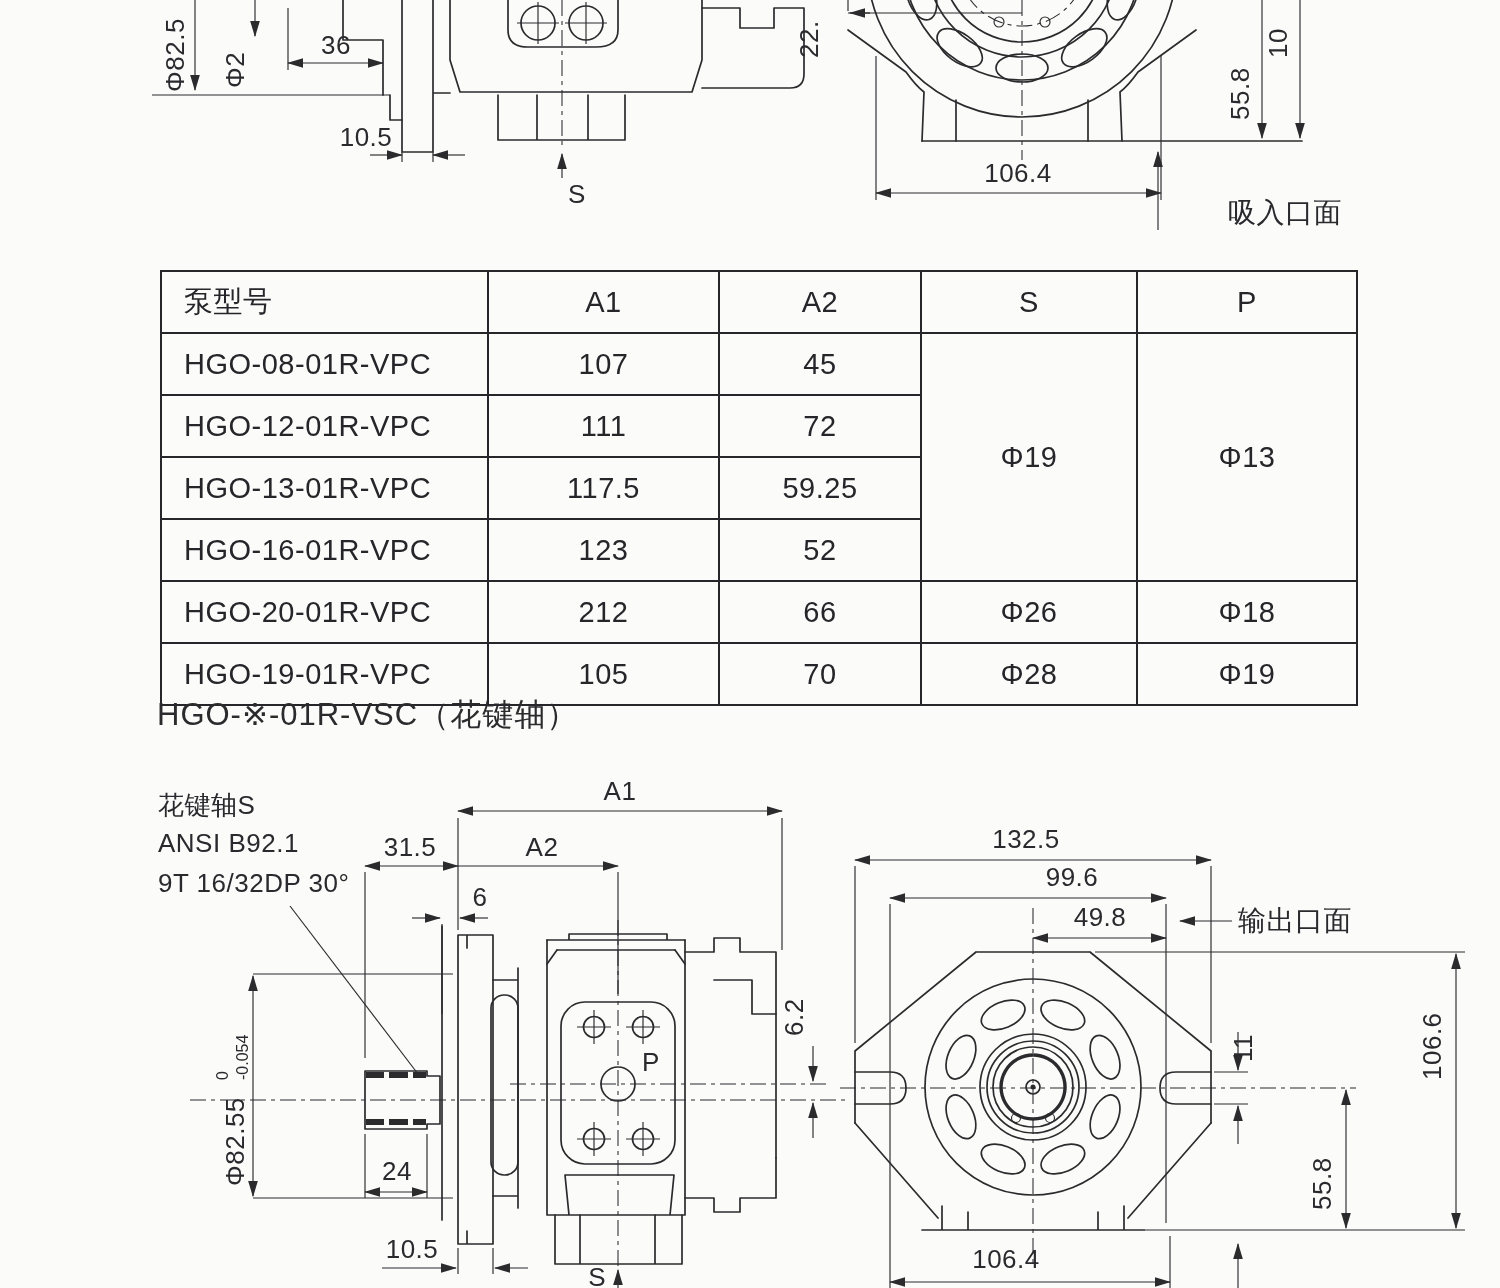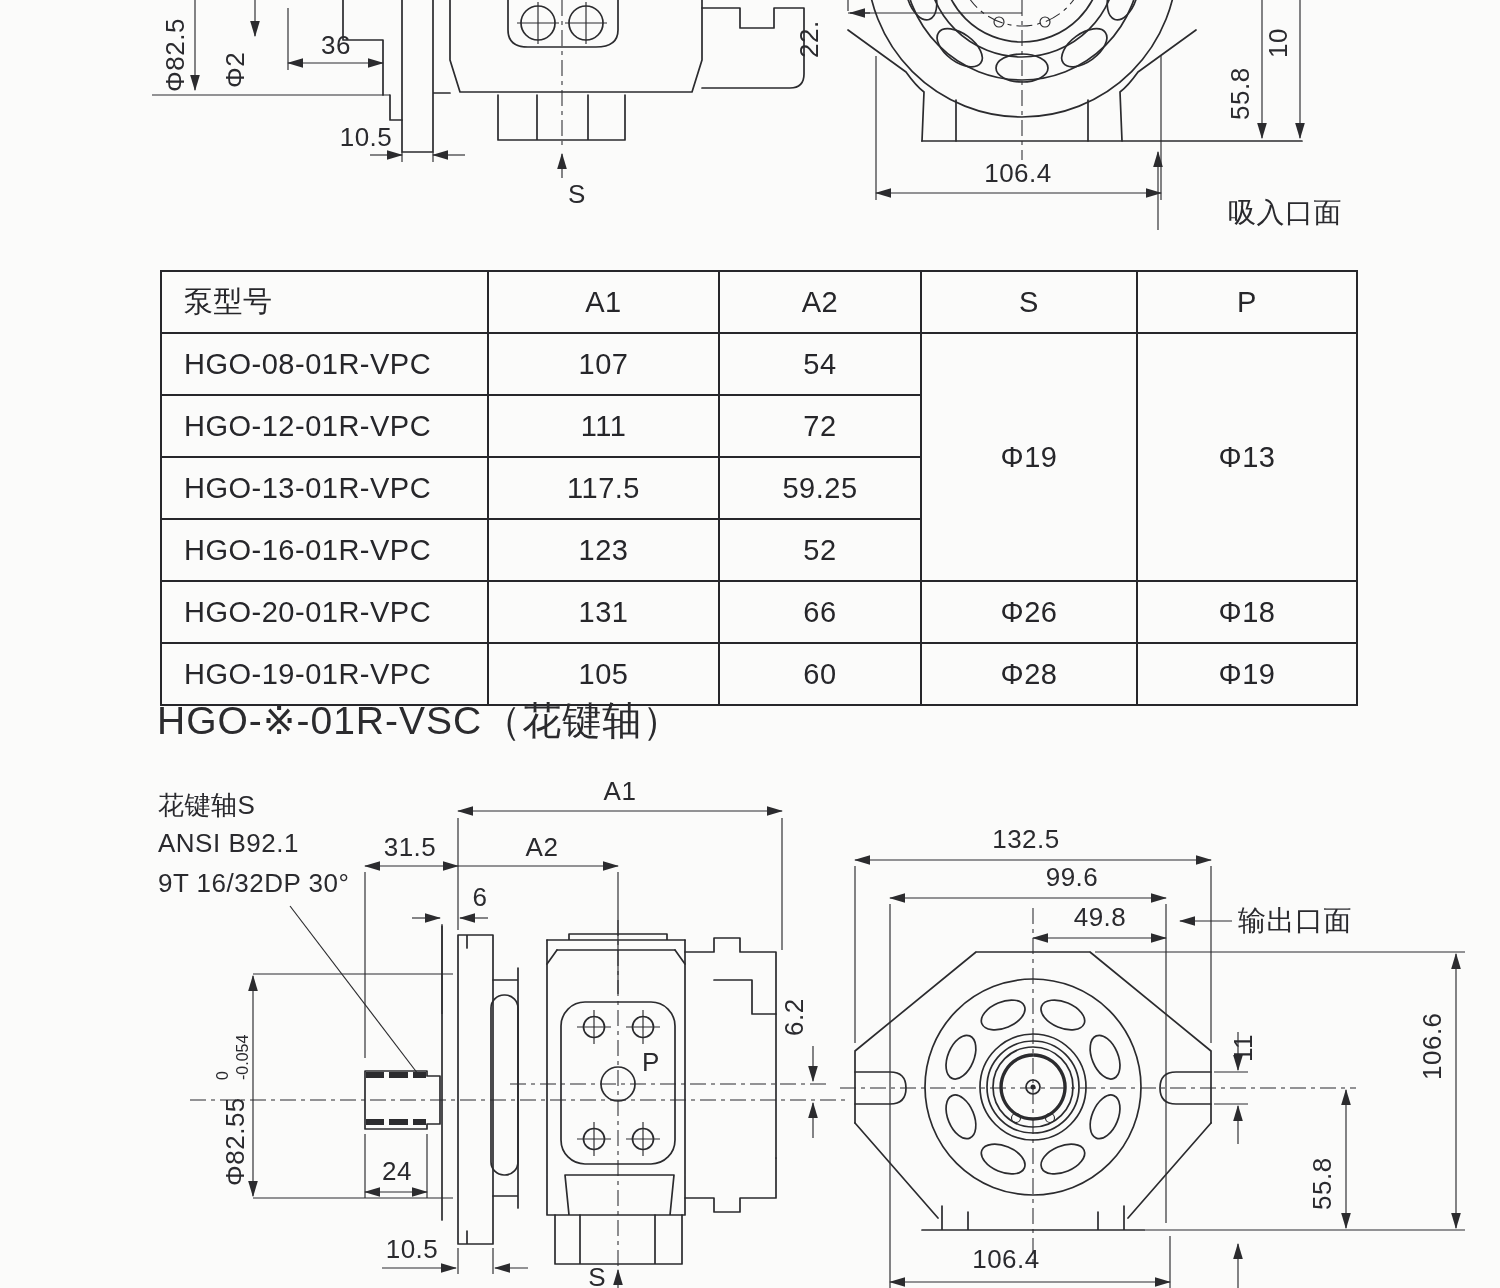--- a/index.html
+++ b/index.html
@@ -24,21 +24,21 @@
     table-layout:fixed;width:1196px;
   }
   table.spec td,table.spec th{
     border:2.4px solid #26262a;font-size:29px;font-weight:normal;
     color:#26262a;height:52px;text-align:center;letter-spacing:.5px;
     padding:4px;overflow:hidden;white-space:nowrap;
   }
   table.spec td.model,table.spec th.model{text-align:left;padding-left:22px;}
   .heading{
     position:absolute;left:157px;top:694px;
-    font-size:39px;letter-spacing:1px;color:#2b2b2e;
+    font-size:31px;letter-spacing:1px;color:#2b2b2e;
   }
 </style>
 </head>
 <body>
 
 <svg style="left:140px;top:0;" width="700" height="235" viewBox="0 0 700 235">
   <defs>
     <marker id="arrA" viewBox="0 0 10 10" refX="9.3" refY="5" markerWidth="14" markerHeight="14" orient="auto-start-reverse">
       <path d="M0,2 L10,5 L0,8 z" class="fill"></path>
     </marker>
@@ -133,50 +133,50 @@
       <tr>
     <th class="model">泵型号</th>
     <th>A1</th>
     <th>A2</th>
     <th>S</th>
     <th>P</th>
   </tr>
   <tr>
     <td class="model">HGO-08-01R-VPC</td>
     <td>107</td>
-    <td>54</td>
+    <td>45</td>
     <td rowspan="4">Φ19</td>
     <td rowspan="4">Φ13</td>
   </tr>
   <tr>
     <td class="model">HGO-12-01R-VPC</td>
     <td>111</td>
     <td>72</td>
   </tr>
   <tr>
     <td class="model">HGO-13-01R-VPC</td>
     <td>117.5</td>
     <td>59.25</td>
   </tr>
   <tr>
     <td class="model">HGO-16-01R-VPC</td>
     <td>123</td>
     <td>52</td>
   </tr>
   <tr>
     <td class="model">HGO-20-01R-VPC</td>
-    <td>131</td>
+    <td>212</td>
     <td>66</td>
     <td>Φ26</td>
     <td>Φ18</td>
   </tr>
   <tr>
     <td class="model">HGO-19-01R-VPC</td>
     <td>105</td>
-    <td>60</td>
+    <td>70</td>
     <td>Φ28</td>
     <td>Φ19</td>
   </tr>
 </tbody>
   </table>
 
 <div class="heading">HGO-※-01R-VSC（花键轴）</div>
 
 <svg style="left:150px;top:768px;" width="720" height="520" viewBox="0 0 720 520">
   <defs>

